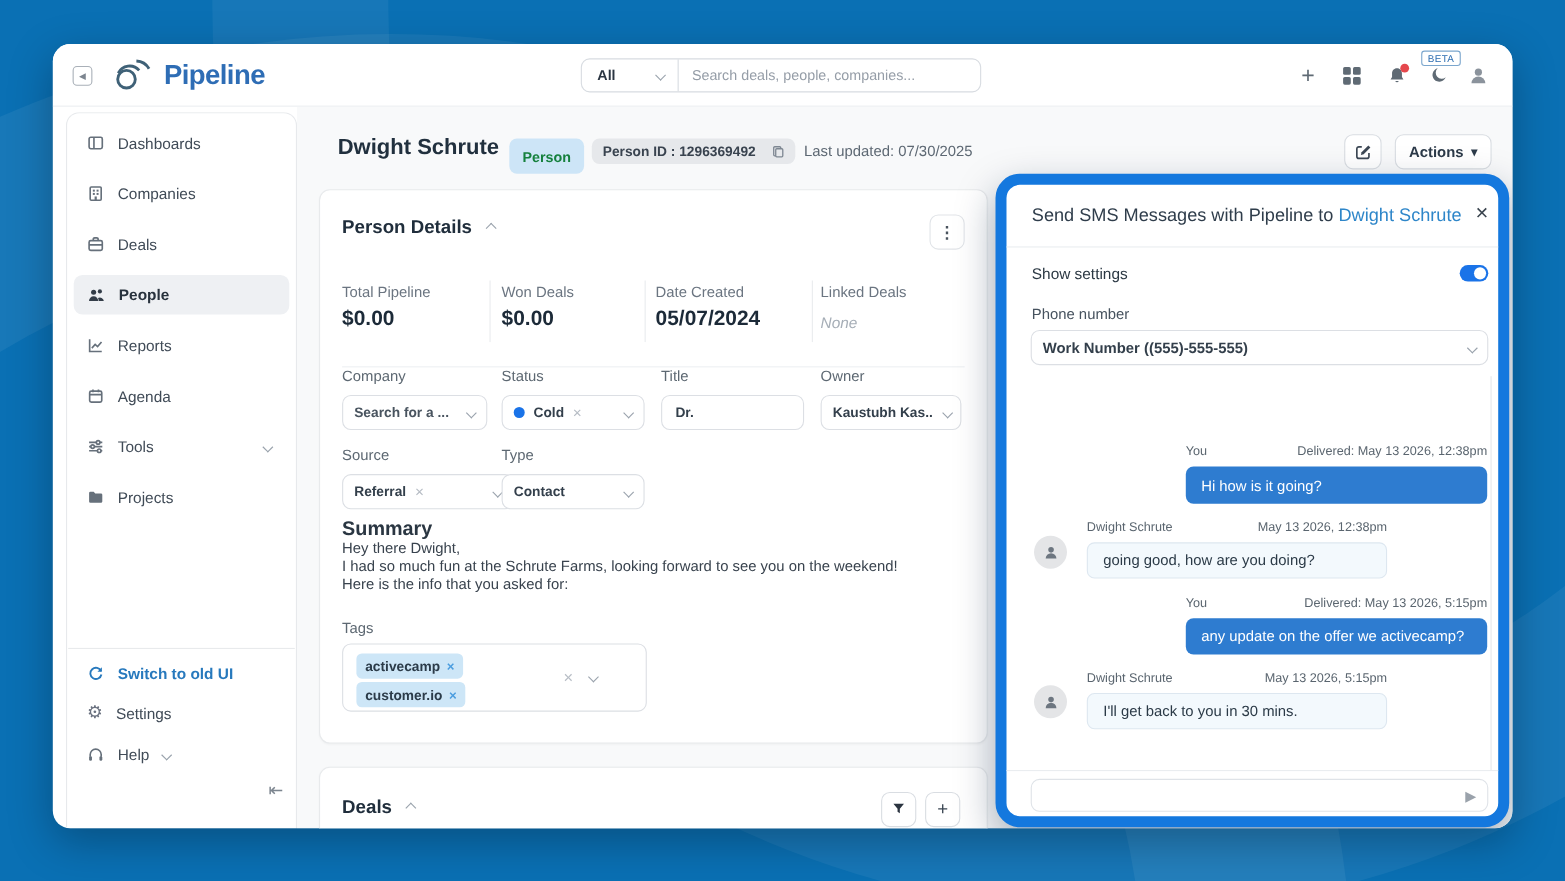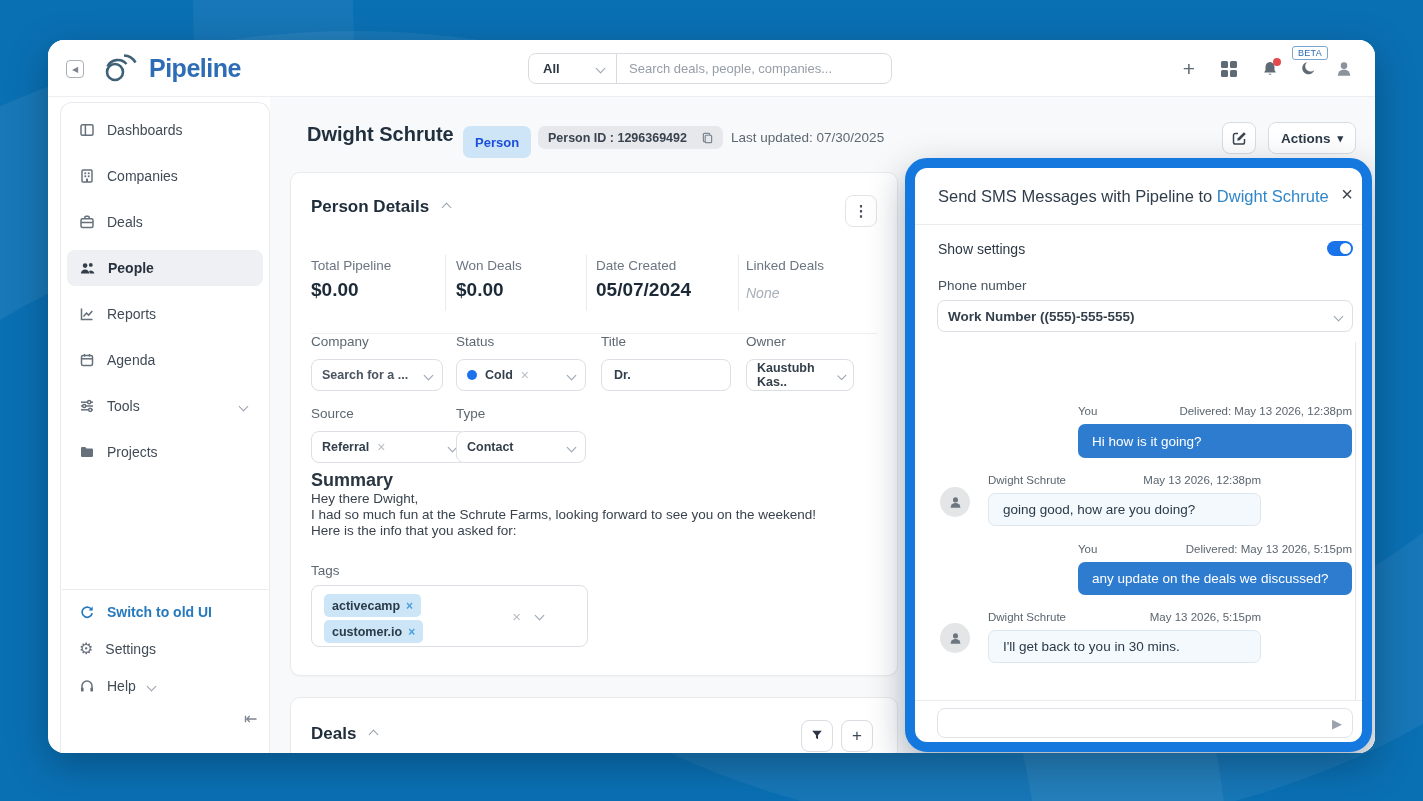--- a/index.html
+++ b/index.html
@@ -31,21 +31,21 @@
   .side-item .lbl{font-size:14px;color:#404b57}
   .side-item.active .lbl{color:#28323d;font-weight:bold}
   .side-item .chv{margin-left:auto;margin-right:16px}
   .side-div{position:absolute;left:1px;width:206px;height:1px;background:#e8eaec;top:486px}
   .side-foot{position:absolute;left:6px;width:196px;height:30px;display:flex;align-items:center;gap:12px;padding-left:12px;cursor:pointer}
   .blue-lbl{font-size:14px;color:#2779bd;font-weight:bold}
   .collapse-left{position:absolute;left:183px;top:606px;font-size:16px;color:#7c858f;cursor:pointer}
   
   .content-bg{position:absolute;left:222px;top:57px;width:1105px;height:656px;background:#f8f9fa}
   .p-name{position:absolute;left:259px;top:83px;font-size:20px;font-weight:bold;color:#21303e}
-  .badge-person{position:absolute;left:415px;top:86px;height:23px;background:#cde5f7;border-radius:7px;display:flex;align-items:center;padding:16px 12px;font-size:13px;font-weight:bold;color:#1d4ed8}
+  .badge-person{position:absolute;left:415px;top:86px;height:23px;background:#cde5f7;border-radius:7px;display:flex;align-items:center;padding:16px 12px;font-size:13px;font-weight:bold;color:#15803d}
   .pill-id{position:absolute;left:490px;top:86px;height:23px;background:#e6e8eb;border-radius:7px;display:flex;align-items:center;gap:15px;padding:0 10px;font-size:12.5px;font-weight:bold;color:#39434f}
   .last-upd{position:absolute;left:683px;top:90px;font-size:13.5px;color:#5d6873}
   .icon-btn{position:absolute;height:32px;background:#fff;border:1px solid #d9dde2;border-radius:8px;display:flex;align-items:center;justify-content:center;cursor:pointer}
   .actions-btn{position:absolute;left:1220px;top:82px;width:88px;height:32px;background:#fff;border:1px solid #d9dde2;border-radius:8px;display:flex;align-items:center;justify-content:center;gap:7px;font-size:13.5px;font-weight:bold;color:#2c3a49;cursor:pointer}
   
   .card{position:absolute;background:#fff;border:1px solid #e8eaec;border-radius:10px;box-shadow:0 1px 2px rgba(20,30,40,.03)}
   .person-card{left:242px;top:132px;width:608px;height:504px}
   .deals-card{left:242px;top:657px;width:608px;height:80px}
   .card-title{position:absolute;left:20px;font-size:17px;font-weight:bold;color:#202e3c;display:flex;align-items:center;gap:14px}
   .kebab-btn{position:absolute;right:20px;top:22px;width:32px;height:32px;border:1px solid #e1e4e8;border-radius:8px;background:#fff;display:flex;align-items:center;justify-content:center;font-size:15px;font-weight:bold;color:#49535e;cursor:pointer}
@@ -330,21 +330,21 @@
     <span class="flabel" style="left:165px;top:161px">Status</span>
     <div class="sel" style="left:165px;top:186px;width:130px">
       <i class="dot"></i>
       <span class="val">Cold</span>
       <span class="xg">×</span>
       <i class="chv"></i>
     </div>
     <span class="flabel" style="left:310px;top:161px">Title</span>
     <input class="txt-input" style="left: 310px; top: 186px; width: 130px;" value="Dr.">
     <span class="flabel" style="left:455px;top:161px">Owner</span>
-    <div class="sel" style="left:455px;top:186px;width:108px;padding-right:8px">
+    <div class="sel" style="left:455px;top:186px;width:128px;padding-right:8px">
       <span class="val">Kaustubh Kas..</span>
       <i class="chv"></i>
     </div>
 
     <span class="flabel" style="left:20px;top:233px">Source</span>
     <div class="sel" style="left:20px;top:258px;width:156px">
       <span class="val">Referral</span>
       <span class="xg">×</span>
       <i class="chv"></i>
     </div>
@@ -426,21 +426,21 @@
           <path d="M2.8 13.6a5.2 5.2 0 0 1 10.4 0z" fill="#6d7680"></path>
         </svg>
     </div>
     <div class="bubble bub-recv" style="left:73px;top:325px;width:273px;height:33px">
       <span>going good, how are you doing?</span>
     </div>
 
     <span class="mmeta" style="left:163px;top:375px">You</span>
     <span class="mmeta" style="right:10px;top:375px">Delivered: May 13 2026, 5:15pm</span>
     <div class="bubble bub-sent" style="left:163px;top:394px;width:274px;height:33px">
-      <span>any update on the deals we discussed?</span>
+      <span>any update on the offer we activecamp?</span>
     </div>
 
     <span class="mmeta" style="left:73px;top:443px">Dwight Schrute</span>
     <span class="mmeta" style="right:101px;top:443px">May 13 2026, 5:15pm</span>
     <div class="avatar" style="left:25px;top:455px">
       <svg width="15" height="15" viewBox="0 0 16 16">
           <circle cx="8" cy="5.2" r="2.7" fill="#6d7680"></circle>
           <path d="M2.8 13.6a5.2 5.2 0 0 1 10.4 0z" fill="#6d7680"></path>
         </svg>
     </div>

